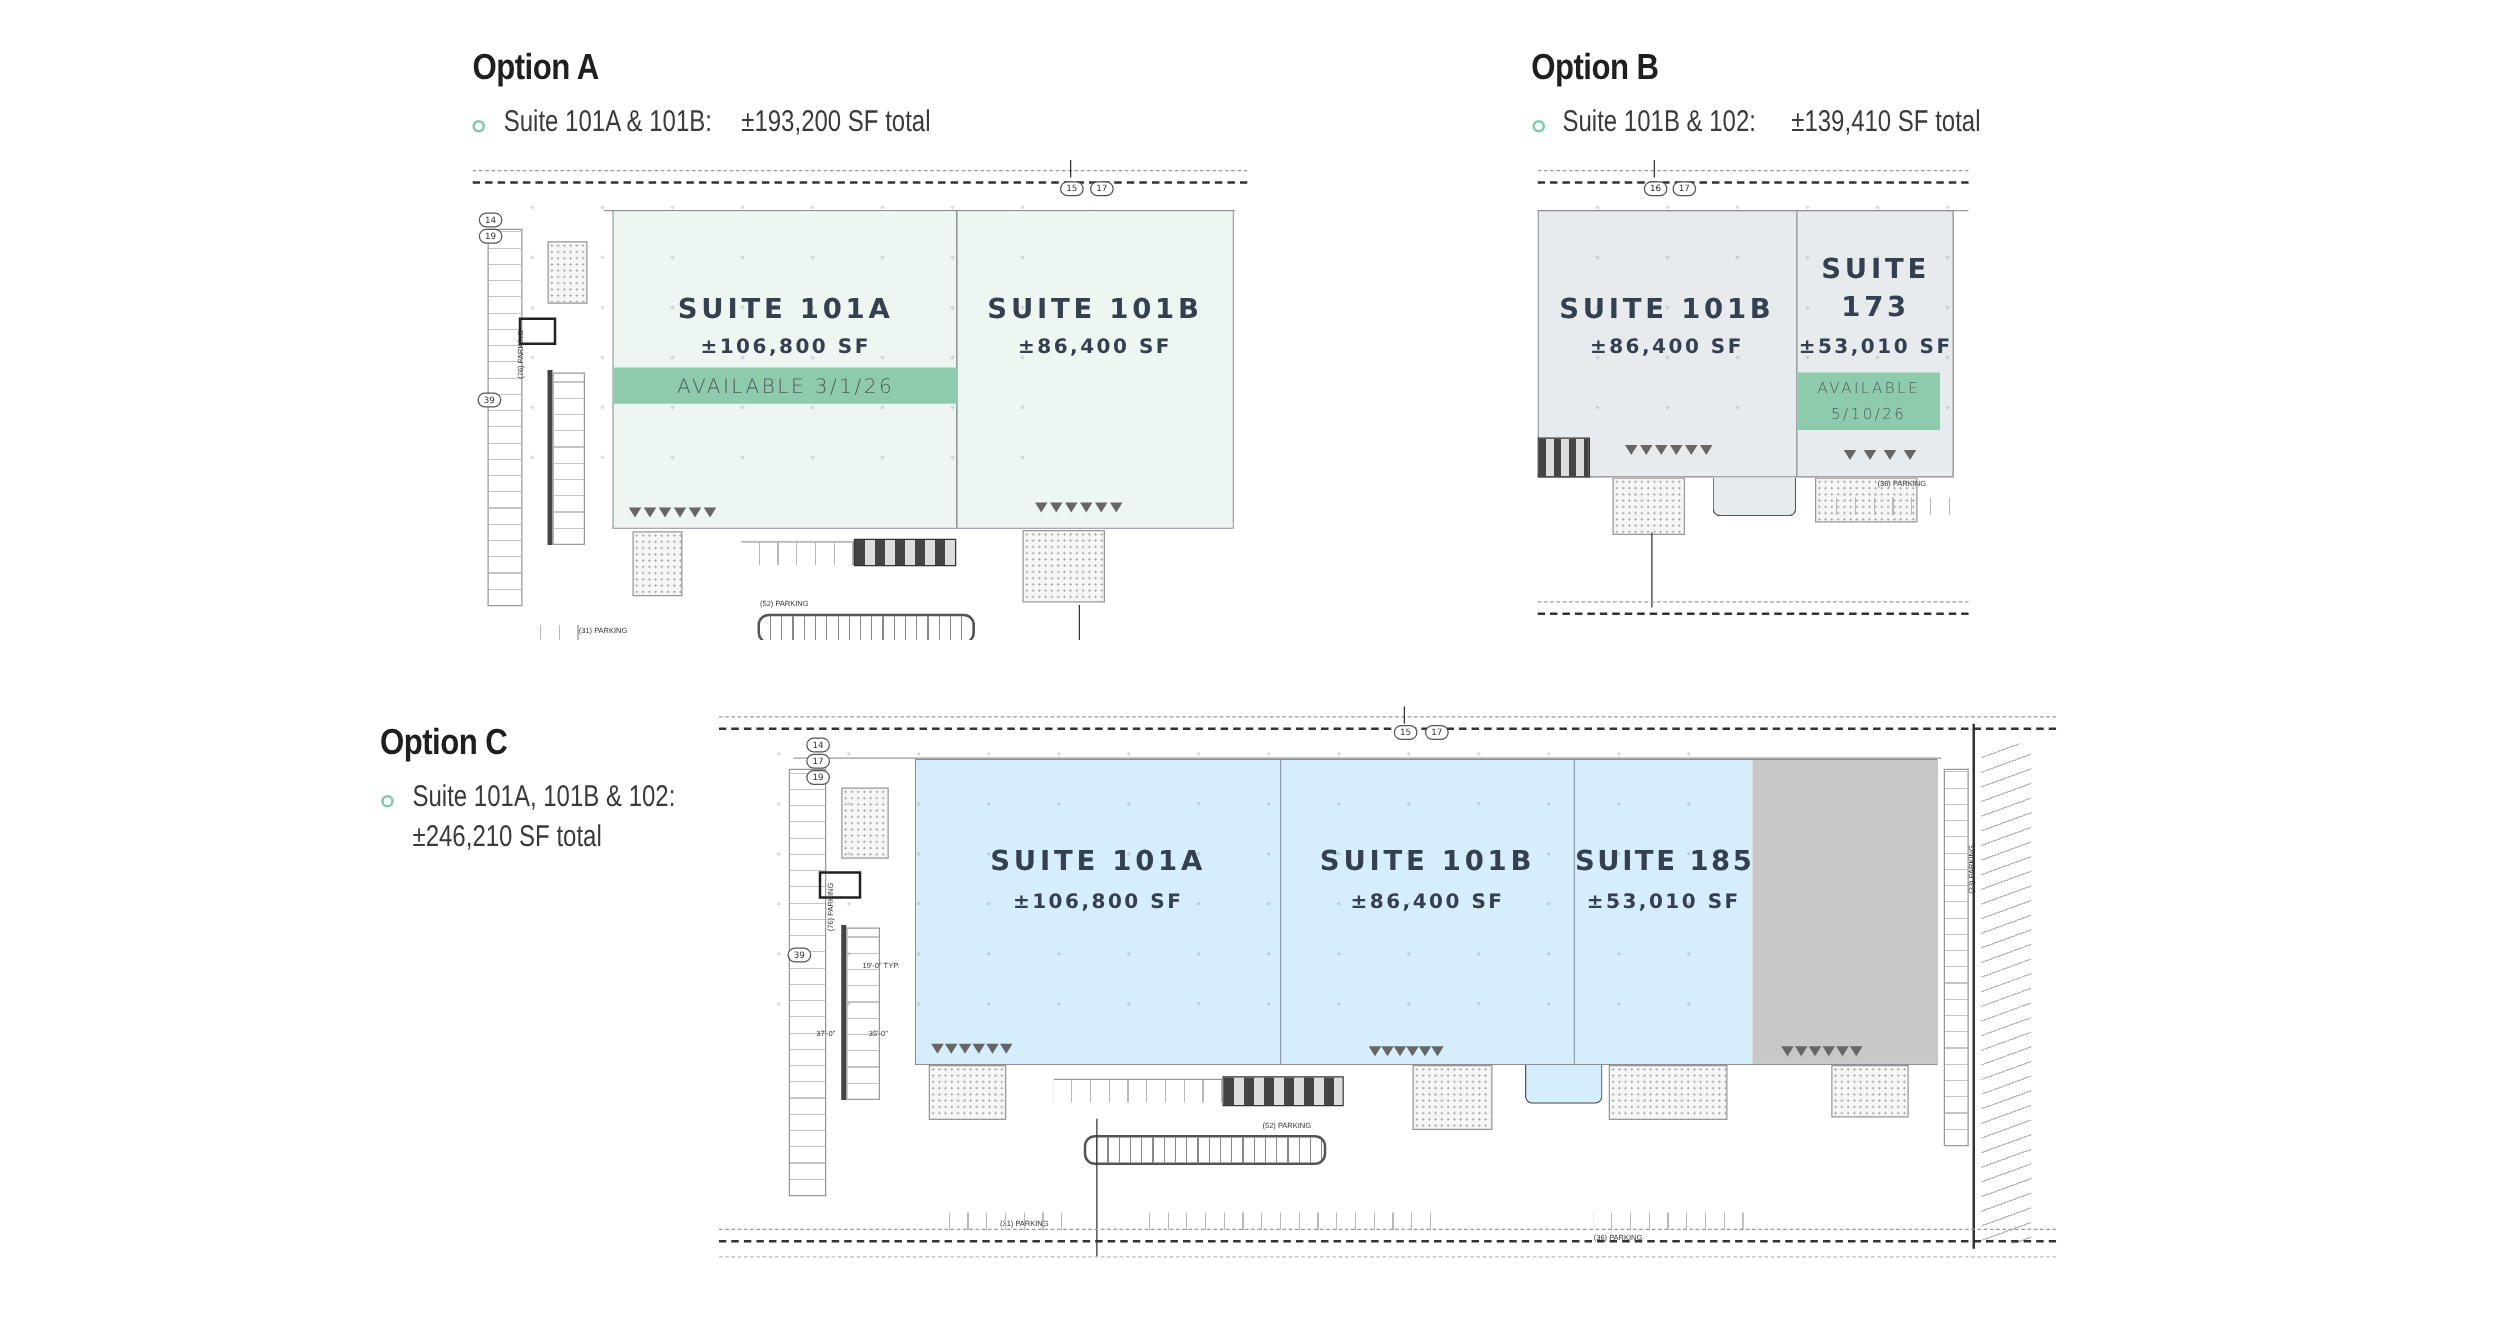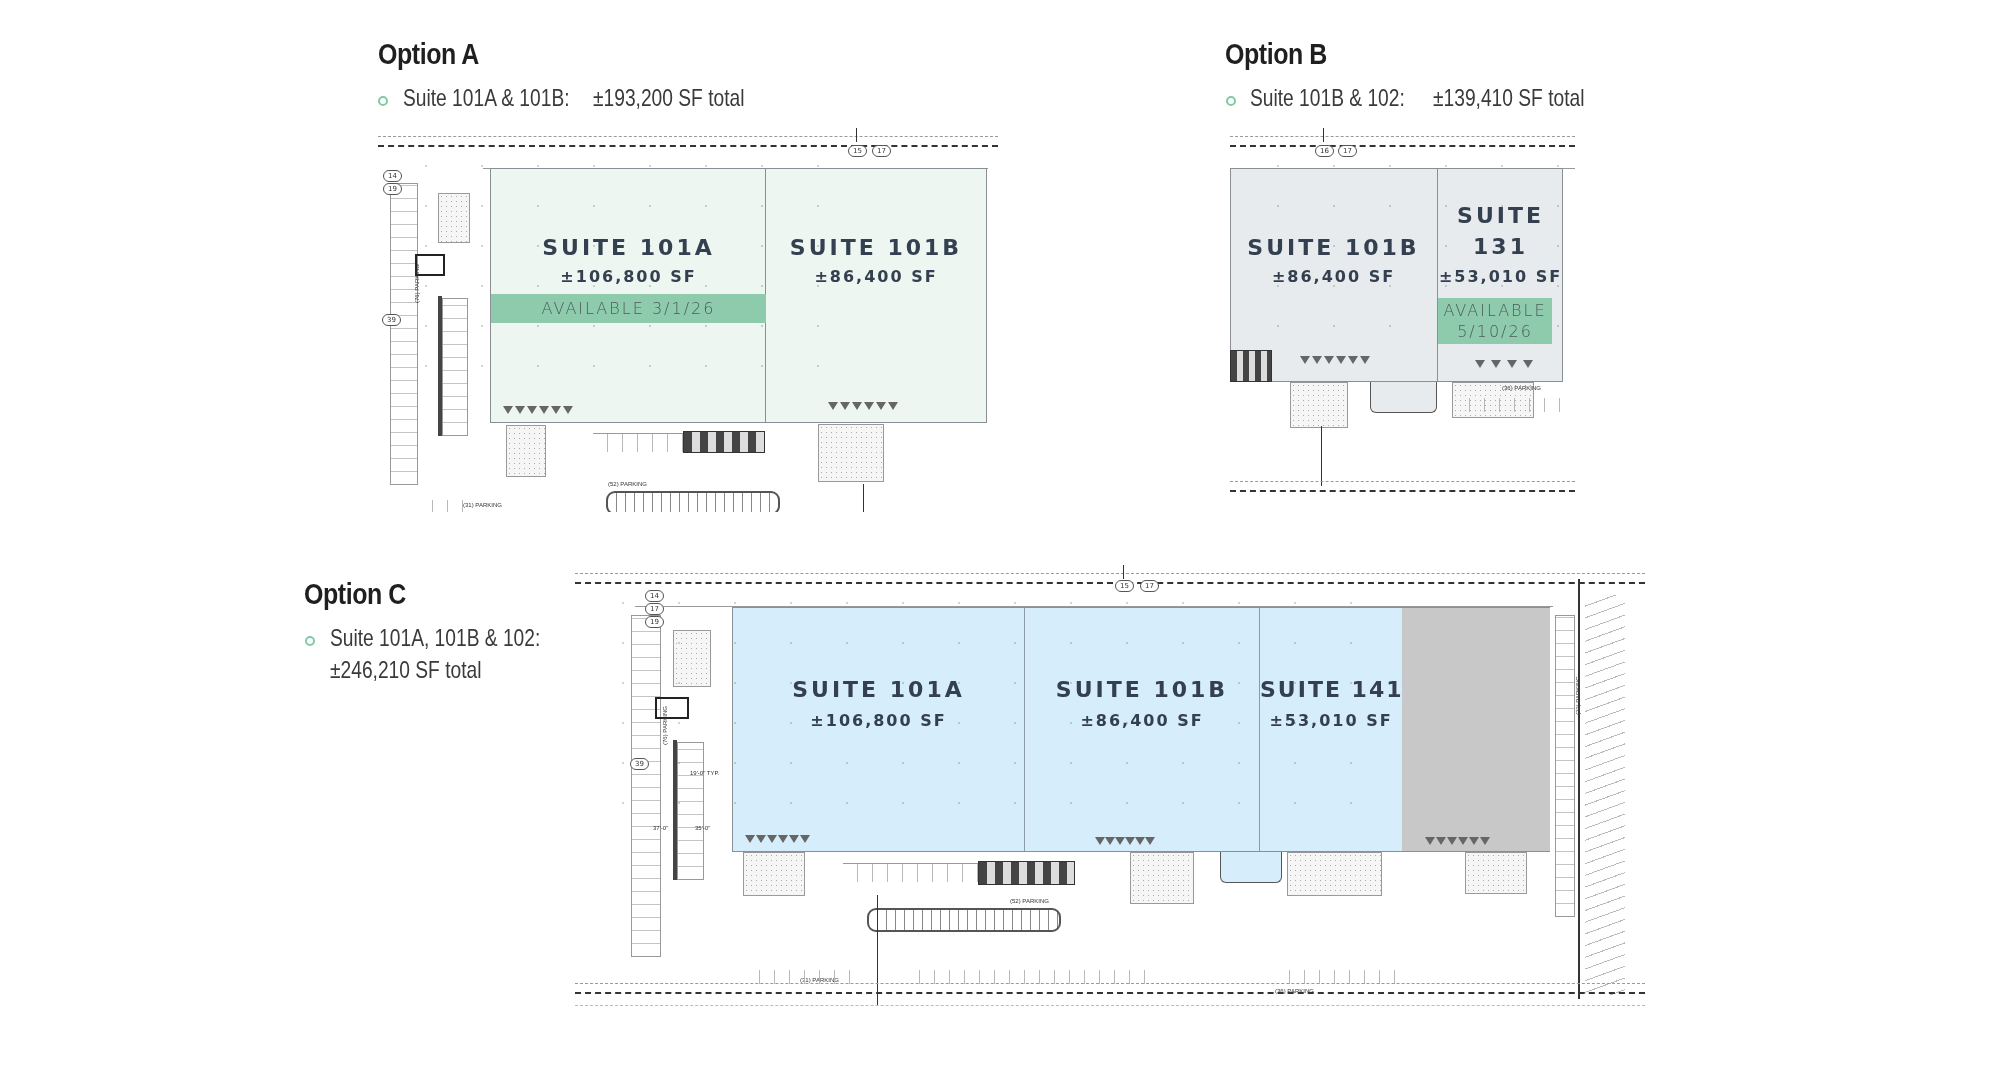--- a/index.html
+++ b/index.html
@@ -129,24 +129,24 @@
   <div class="abs" style="left:0;top:40px;width:333px;height:214px;border:1px solid #8a8f96;box-sizing:border-box;background:#e8ebee;"></div>
   <div class="abs" style="left:207px;top:41px;width:1px;height:212px;background:#8a8f96;"></div>
   <div class="gridpts" style="left:1px;top:41px;width:331px;height:212px;inset:auto;"></div>
 
   <div class="abs" style="left:0;top:107px;width:207px;">
     <div class="suite-label" style="top:0;font-size:22px;">SUITE 101B</div>
     <div class="suite-sf" style="top:32px;font-size:16px;">±86,400 SF</div>
   </div>
   <div class="abs" style="left:208px;top:75px;width:125px;">
     <div class="suite-label" style="top:0;font-size:22px;">SUITE</div>
-    <div class="suite-label" style="top:31px;font-size:22px;">131</div>
+    <div class="suite-label" style="top:31px;font-size:22px;">173</div>
     <div class="suite-sf" style="top:64px;font-size:16px;">±53,010 SF</div>
   </div>
-  <div class="avail" style="left:208px;top:170px;width:114px;height:46px;font-size:16px;line-height:21px;padding-top:2px;box-sizing:border-box;">
+  <div class="avail" style="left:208px;top:170px;width:114px;height:46px;font-size:12px;line-height:21px;padding-top:2px;box-sizing:border-box;">
     <div>AVAILABLE</div>
     <div>5/10/26</div>
   </div>
 
   <div class="abs" style="left:0;top:222px;width:40px;height:30px;background:repeating-linear-gradient(90deg,#444 0 6px,#ddd 6px 12px);border:1px solid #333;"></div>
   <div class="abs" style="left:70px;top:228px;width:80px;">
     <div class="dock" style="left:0;"></div>
       <div class="dock" style="left:12px;"></div>
       <div class="dock" style="left:24px;"></div>
     <div class="dock" style="left:36px;"></div>
@@ -205,21 +205,21 @@
 
   <div class="abs" style="left:158px;top:112px;width:291px;">
     <div class="suite-label" style="top:0;font-size:22px;">SUITE 101A</div>
     <div class="suite-sf" style="top:34px;font-size:16px;">±106,800 SF</div>
   </div>
   <div class="abs" style="left:450px;top:112px;width:234px;">
     <div class="suite-label" style="top:0;font-size:22px;">SUITE 101B</div>
     <div class="suite-sf" style="top:34px;font-size:16px;">±86,400 SF</div>
   </div>
   <div class="abs" style="left:685px;top:112px;width:142px;">
-    <div class="suite-label" style="top:0;font-size:22px;letter-spacing:2px;">SUITE 141</div>
+    <div class="suite-label" style="top:0;font-size:22px;letter-spacing:2px;">SUITE 185</div>
     <div class="suite-sf" style="top:34px;font-size:16px;">±53,010 SF</div>
   </div>
 
   <div class="abs" style="left:170px;top:270px;width:75px;">
     <div class="dock" style="left:0;"></div>
       <div class="dock" style="left:11px;"></div>
       <div class="dock" style="left:22px;"></div>
     <div class="dock" style="left:33px;"></div>
       <div class="dock" style="left:44px;"></div>
       <div class="dock" style="left:55px;"></div>

